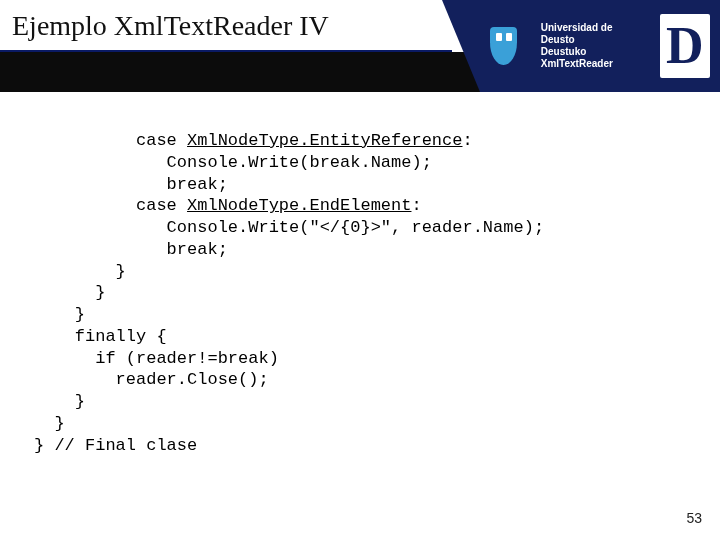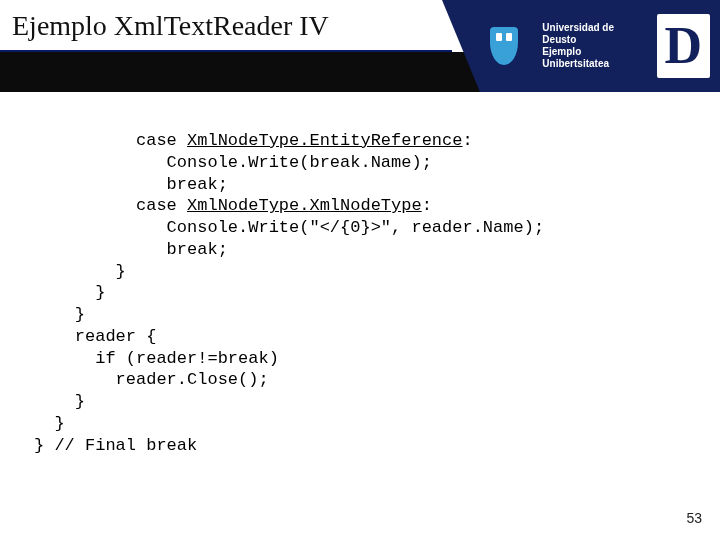--- a/index.html
+++ b/index.html
@@ -138,37 +138,37 @@
     <div class="title">Ejemplo XmlTextReader IV</div>
     <div class="title-underline"></div>
     <div class="dark-band"></div>
 
     <div class="logo-edge"></div>
     <div class="logo-bg">
       <div class="logo-inner">
         <div class="shield"></div>
         <div class="logo-text">
           <div>Universidad de Deusto</div>
-          <div>Ejemplo Unibertsitatea</div>
+          <div>Deustuko XmlTextReader</div>
         </div>
         <div class="bigD">D</div>
       </div>
     </div>
   </div>
 
   <div class="code"><span><span>          case </span><span class="bu">XmlNodeType.EntityReference</span><span>:</span></span>
 <span>             Console.Write(break.Name);</span>
 <span>             break;</span>
-<span><span>          case </span><span class="bu">XmlNodeType.XmlNodeType</span><span>:</span></span>
+<span><span>          case </span><span class="bu">XmlNodeType.EndElement</span><span>:</span></span>
 <span>             Console.Write("&lt;/{0}&gt;", reader.Name);</span>
 <span>             break;</span>
 <span>        }</span>
 <span>      }</span>
 <span>    }</span>
-<span>    reader {</span>
+<span>    finally {</span>
 <span>      if (reader!=break)</span>
 <span>        reader.Close();</span>
 <span>    }</span>
 <span>  }</span>
-<span>} // Final break</span></div>
+<span>} // Final clase</span></div>
 
   <div class="pagenum">53</div>
 </div>
 
 </body></html>

